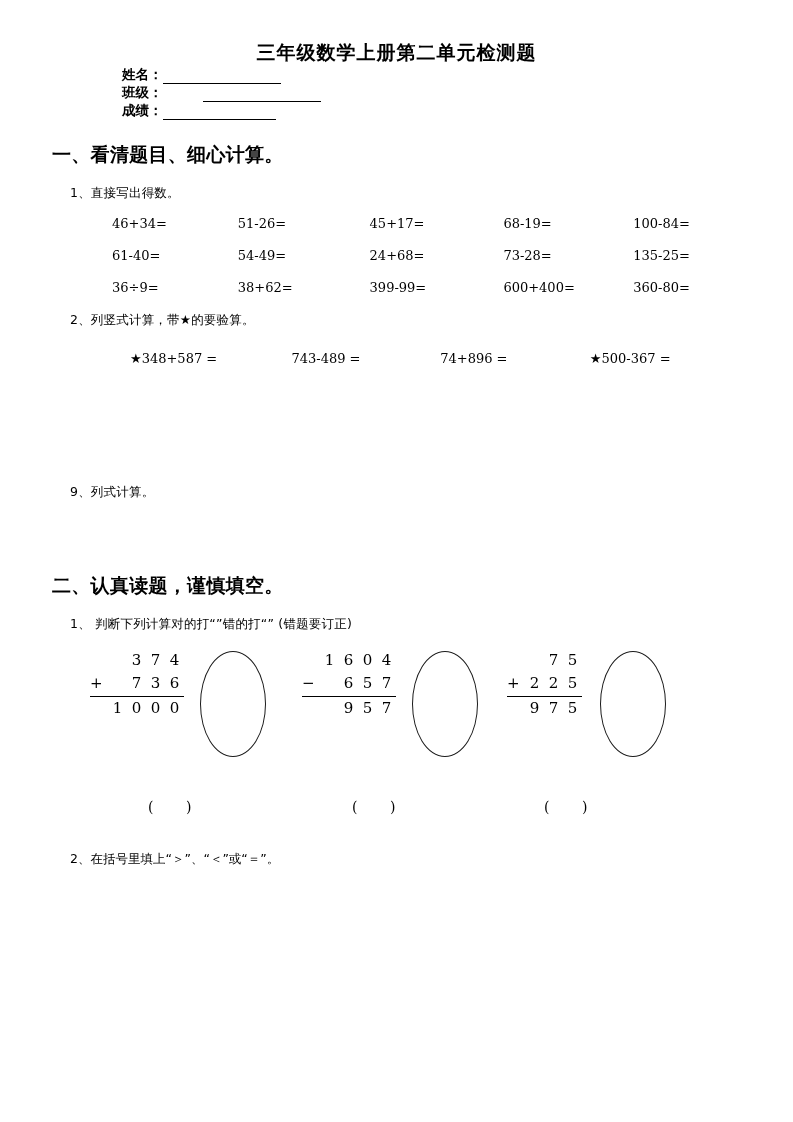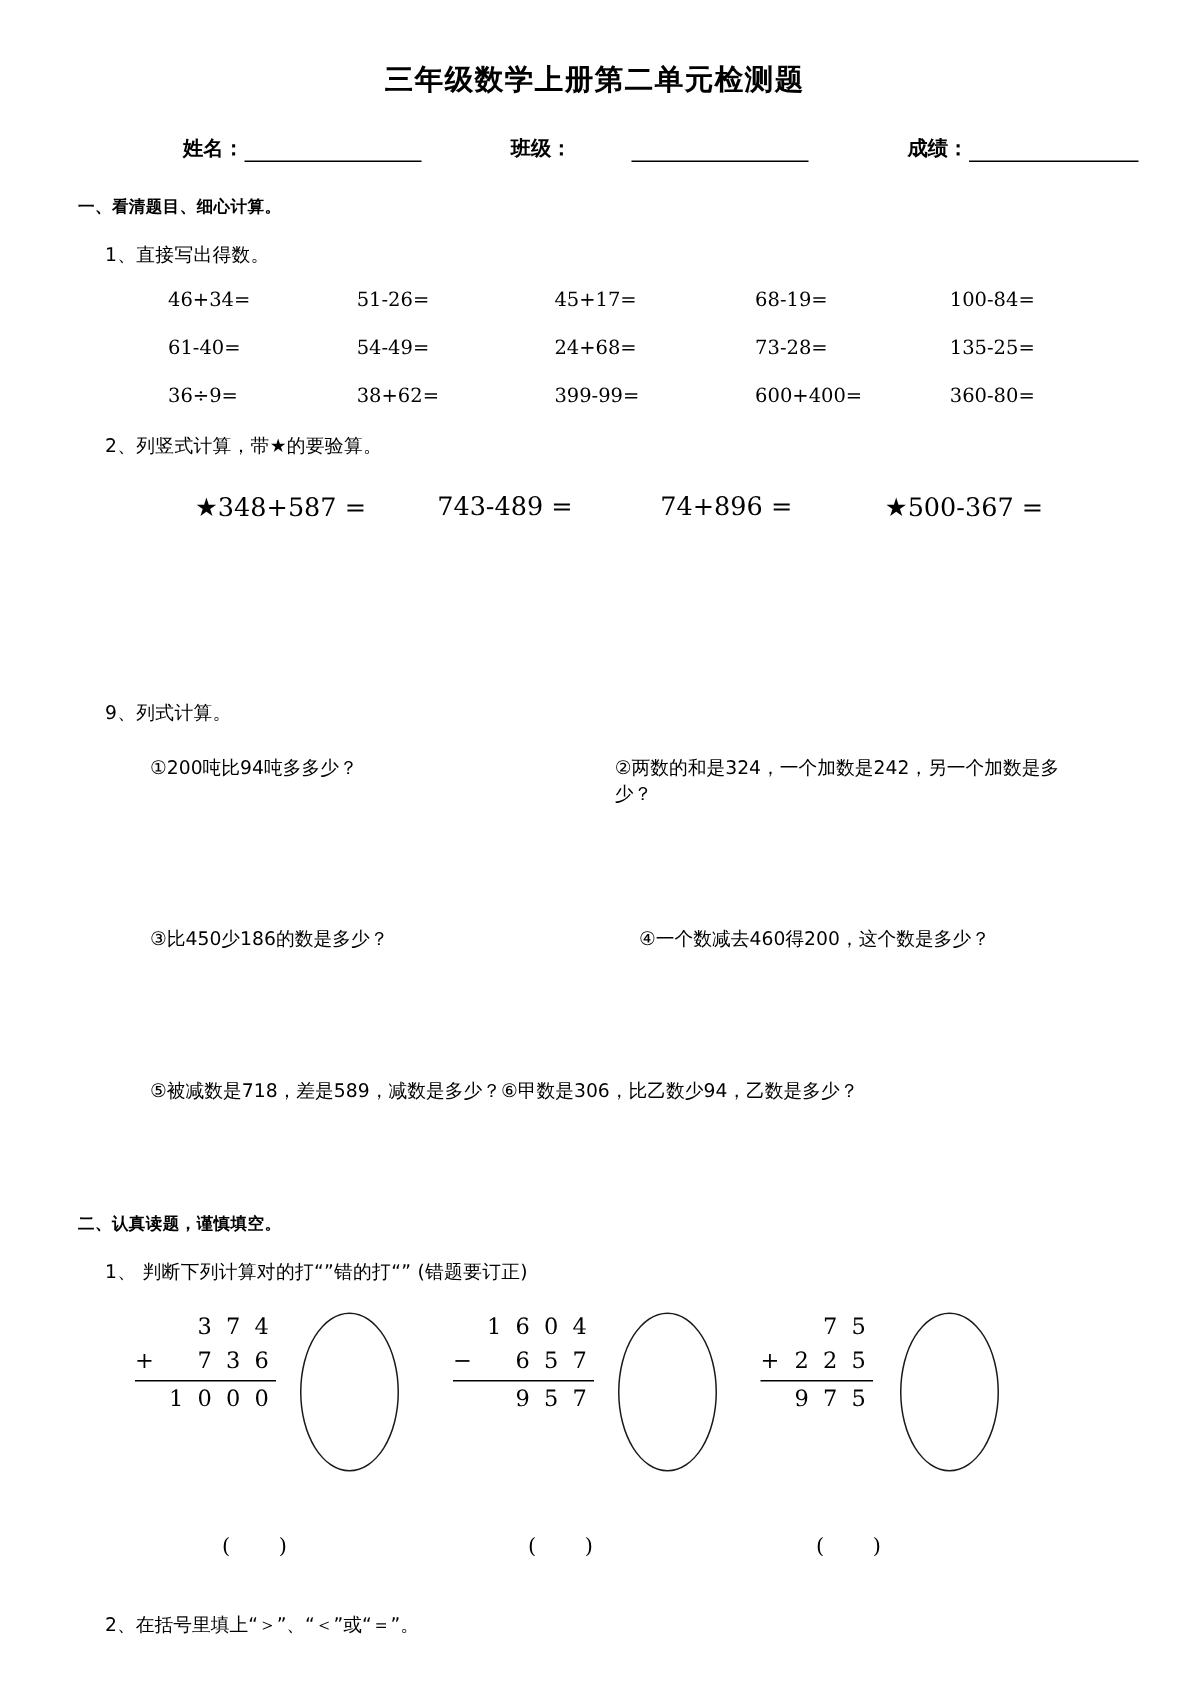--- a/index.html
+++ b/index.html
@@ -30,46 +30,46 @@
     font-weight: bold;
     letter-spacing: 1px;
     margin-top: 40px;
     margin-bottom: 0;
     font-family: "DejaVu Sans", "Liberation Sans", sans-serif;
   }
 
   
   .hdr-fields {
     display: flex;
-    margin-top: 24px;
     padding-left: 70px;
     padding-right: 10px;
     font-size: 13.5px;
     font-weight: bold;
+    flex-direction: column;
   }
   .hdr-field {
     display: flex;
     align-items: flex-end;
     white-space: nowrap;
   }
   .hdr-field.f1 { margin-right: 60px; }
   .hdr-field.f2 { margin-right: 66px; gap: 40px; }
   .hdr-label { font-weight: bold; }
   .hdr-blank {
     display: inline-block;
     border-bottom: 1.3px solid #000;
     height: 13px;
   }
   .hdr-field.f1 .hdr-blank { width: 118px; }
   .hdr-field.f2 .hdr-blank { width: 118px; }
   .hdr-field.f3 .hdr-blank { width: 113px; }
 
   
   .sec-head {
-    font-size: 11px;
+    font-size: 19px;
     font-weight: bold;
     margin-top: 22px;
     letter-spacing: .3px;
   }
   .sub-head {
     font-size: 12.5px;
     margin-top: 17px;
     padding-left: 18px;
     letter-spacing: .2px;
   }
@@ -97,21 +97,21 @@
   .oral-cell.c4 { padding-left: 32px; }
 
   
   .vert-row {
     display: flex;
     margin-top: 22px;
     padding-left: 78px;
     padding-right: 6px;
   }
   .vert-item {
-    font-size: 17px;
+    font-size: 13px;
     font-family: "DejaVu Serif", "Liberation Serif", serif;
     white-space: nowrap;
   }
   .vert-item.v0 { width: 178px; }
   .vert-item.v1 { width: 164px; }
   .vert-item.v2 { width: 165px; }
   .vert-item.v3 { width: 160px; }
 
   
   .wp-block { padding-left: 48px; padding-right: 10px; }
@@ -257,34 +257,20 @@
 
   <div class="vert-row">
     <div class="vert-item v0">★348+587 =</div>
     <div class="vert-item v1">743-489 =</div>
     <div class="vert-item v2">74+896 =</div>
     <div class="vert-item v3">★500-367 =</div>
   </div>
 
   <div class="sub-head" style="margin-top:118px;">9、列式计算。</div>
 
-  <div class="wp-block">
-    <div class="wp-row r1">
-      <div class="wp-col-a">①200吨比94吨多多少？</div>
-      <div class="wp-col-b">②两数的和是324，一个加数是242，另一个加数是多少？</div>
-    </div>
-    <div class="wp-row r2">
-      <div class="wp-col-a">③比450少186的数是多少？</div>
-      <div class="wp-col-b" style="padding-left:16px;">④一个数减去460得200，这个数是多少？</div>
-    </div>
-    <div class="wp-row r3">
-      <div class="wp-inline">⑤被减数是718，差是589，减数是多少？</div>
-      <div class="wp-inline">⑥甲数是306，比乙数少94，乙数是多少？</div>
-    </div>
-  </div>
 
   <div class="sec-head" style="margin-top:72px;font-family:Liberation Mono, monospace;">二、认真读题，谨慎填空。</div>
 
   <div class="sub-head">1、 判断下列计算对的打“”错的打“” (错题要订正)</div>
 
   <div class="judge-area">
 
     <div class="judge-group g0">
       <div class="colsum">
         <div class="srow">

